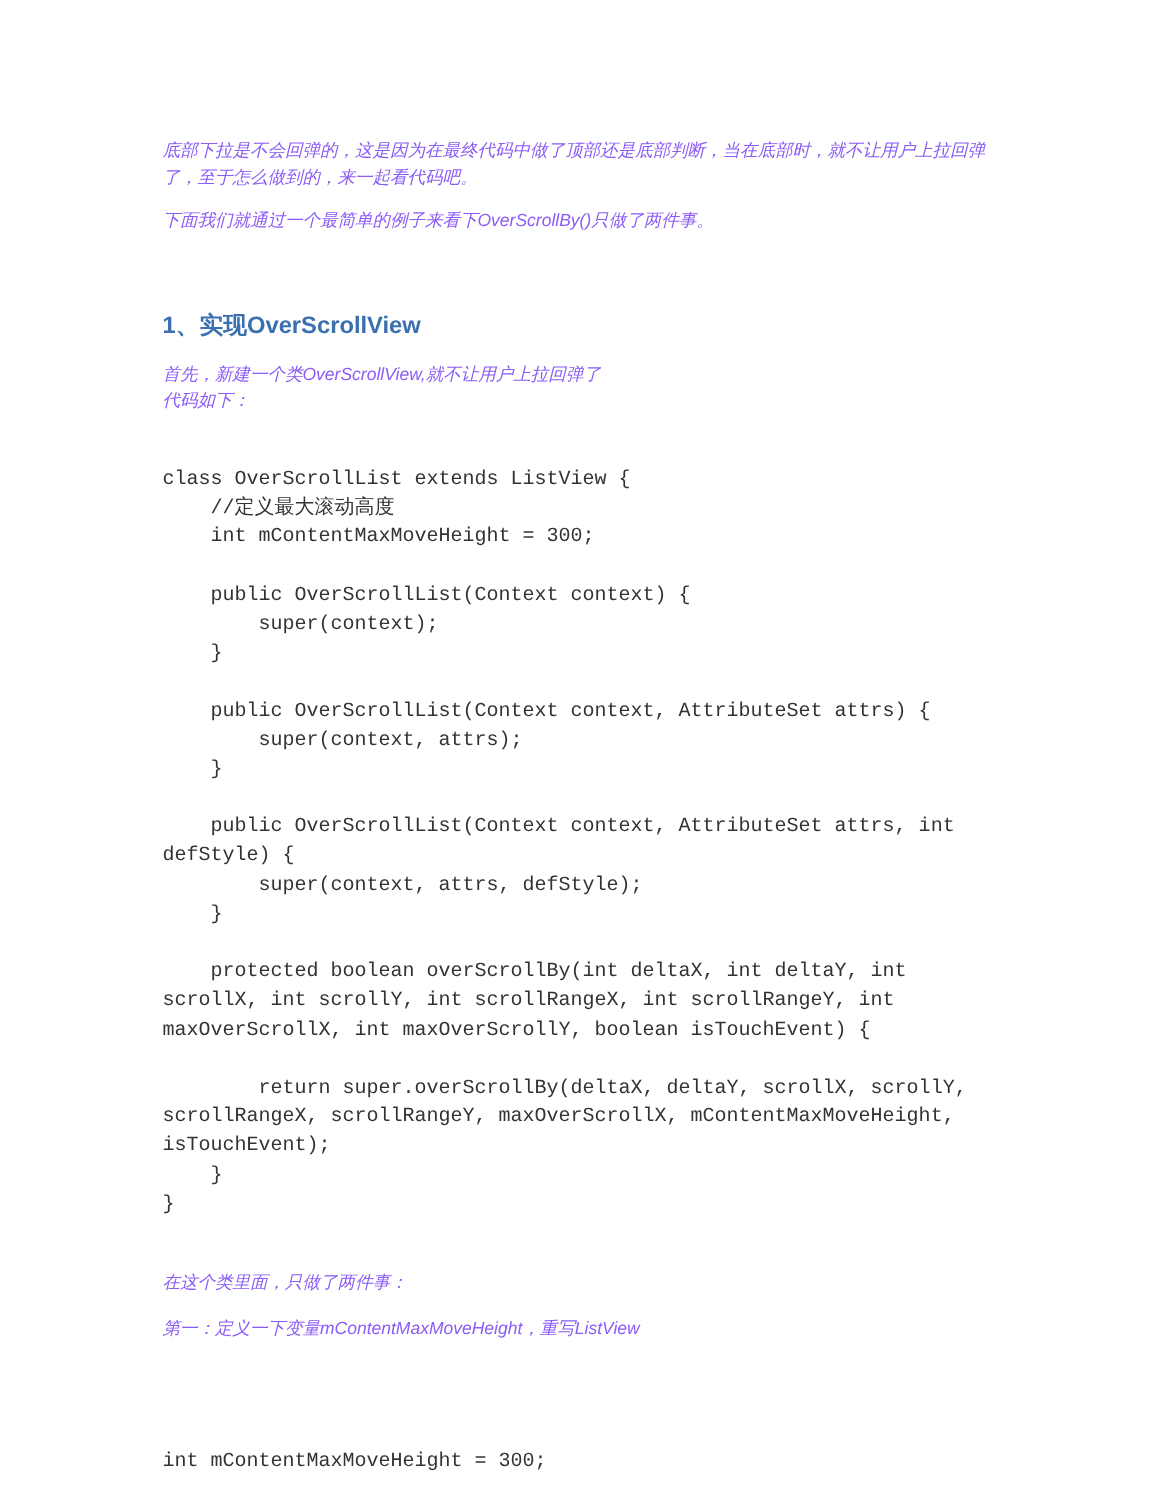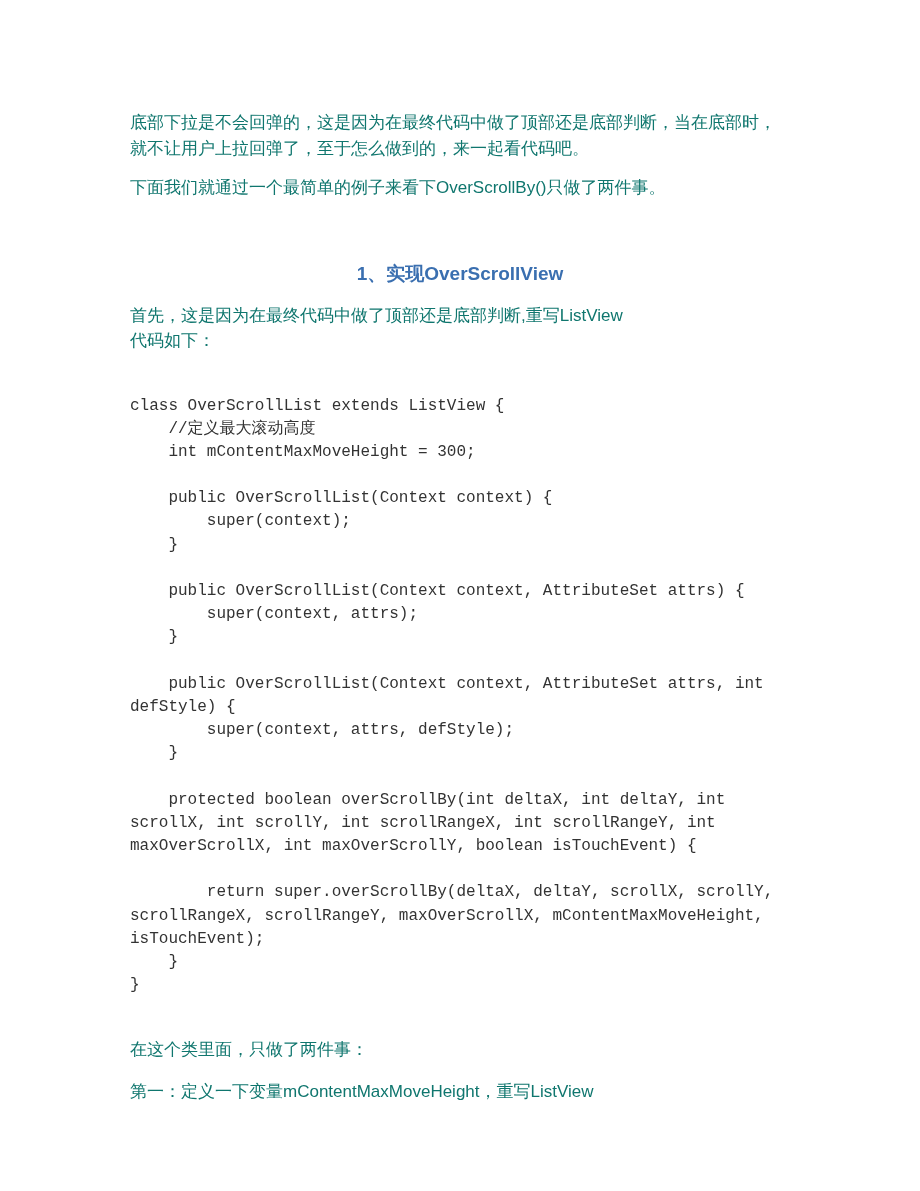--- a/index.html
+++ b/index.html
@@ -9,53 +9,53 @@
     }
     body {
       background: #ffffff;
       width: 920px;
       min-height: 1191px;
       font-family: "Microsoft YaHei", "SimSun", Arial, sans-serif;
       color: #333333;
       padding: 110px 130px 0 130px;
     }
     .para {
-      font-size: 17px;
+      font-size: 14px;
       line-height: 1.5;
       margin-bottom: 14px;
-      color: #0f766e;
+      color: #8b5cf6;
+      font-style: italic;
     }
     .heading {
       font-size: 19px;
       font-weight: bold;
       color: #3a6fb0;
       margin-top: 60px;
       margin-bottom: 16px;
-      text-align: center;
     }
     .code-block {
       font-family: Consolas, Monaco, "Courier New", monospace;
       font-size: 16px;
       line-height: 1.45;
       white-space: pre-wrap;
       word-wrap: break-word;
       color: #333333;
       margin-top: 41px;
       margin-bottom: 40px;
     }
   </style>
 </head>
 <body>
 
 <div class="para">底部下拉是不会回弹的，这是因为在最终代码中做了顶部还是底部判断，当在底部时，就不让用户上拉回弹了，至于怎么做到的，来一起看代码吧。</div>
 <div class="para">下面我们就通过一个最简单的例子来看下OverScrollBy()只做了两件事。</div>
 
 <div class="heading">1、实现OverScrollView</div>
 
-<div class="para" style="margin-bottom:0;">首先，这是因为在最终代码中做了顶部还是底部判断,重写ListView</div>
+<div class="para" style="margin-bottom:0;">首先，新建一个类OverScrollView,就不让用户上拉回弹了</div>
 <div class="para">代码如下：</div>
 
 <div class="code-block">class OverScrollList extends ListView {
     //定义最大滚动高度
     int mContentMaxMoveHeight = 300;
 
     public OverScrollList(Context context) {
         super(context);
     }
 

